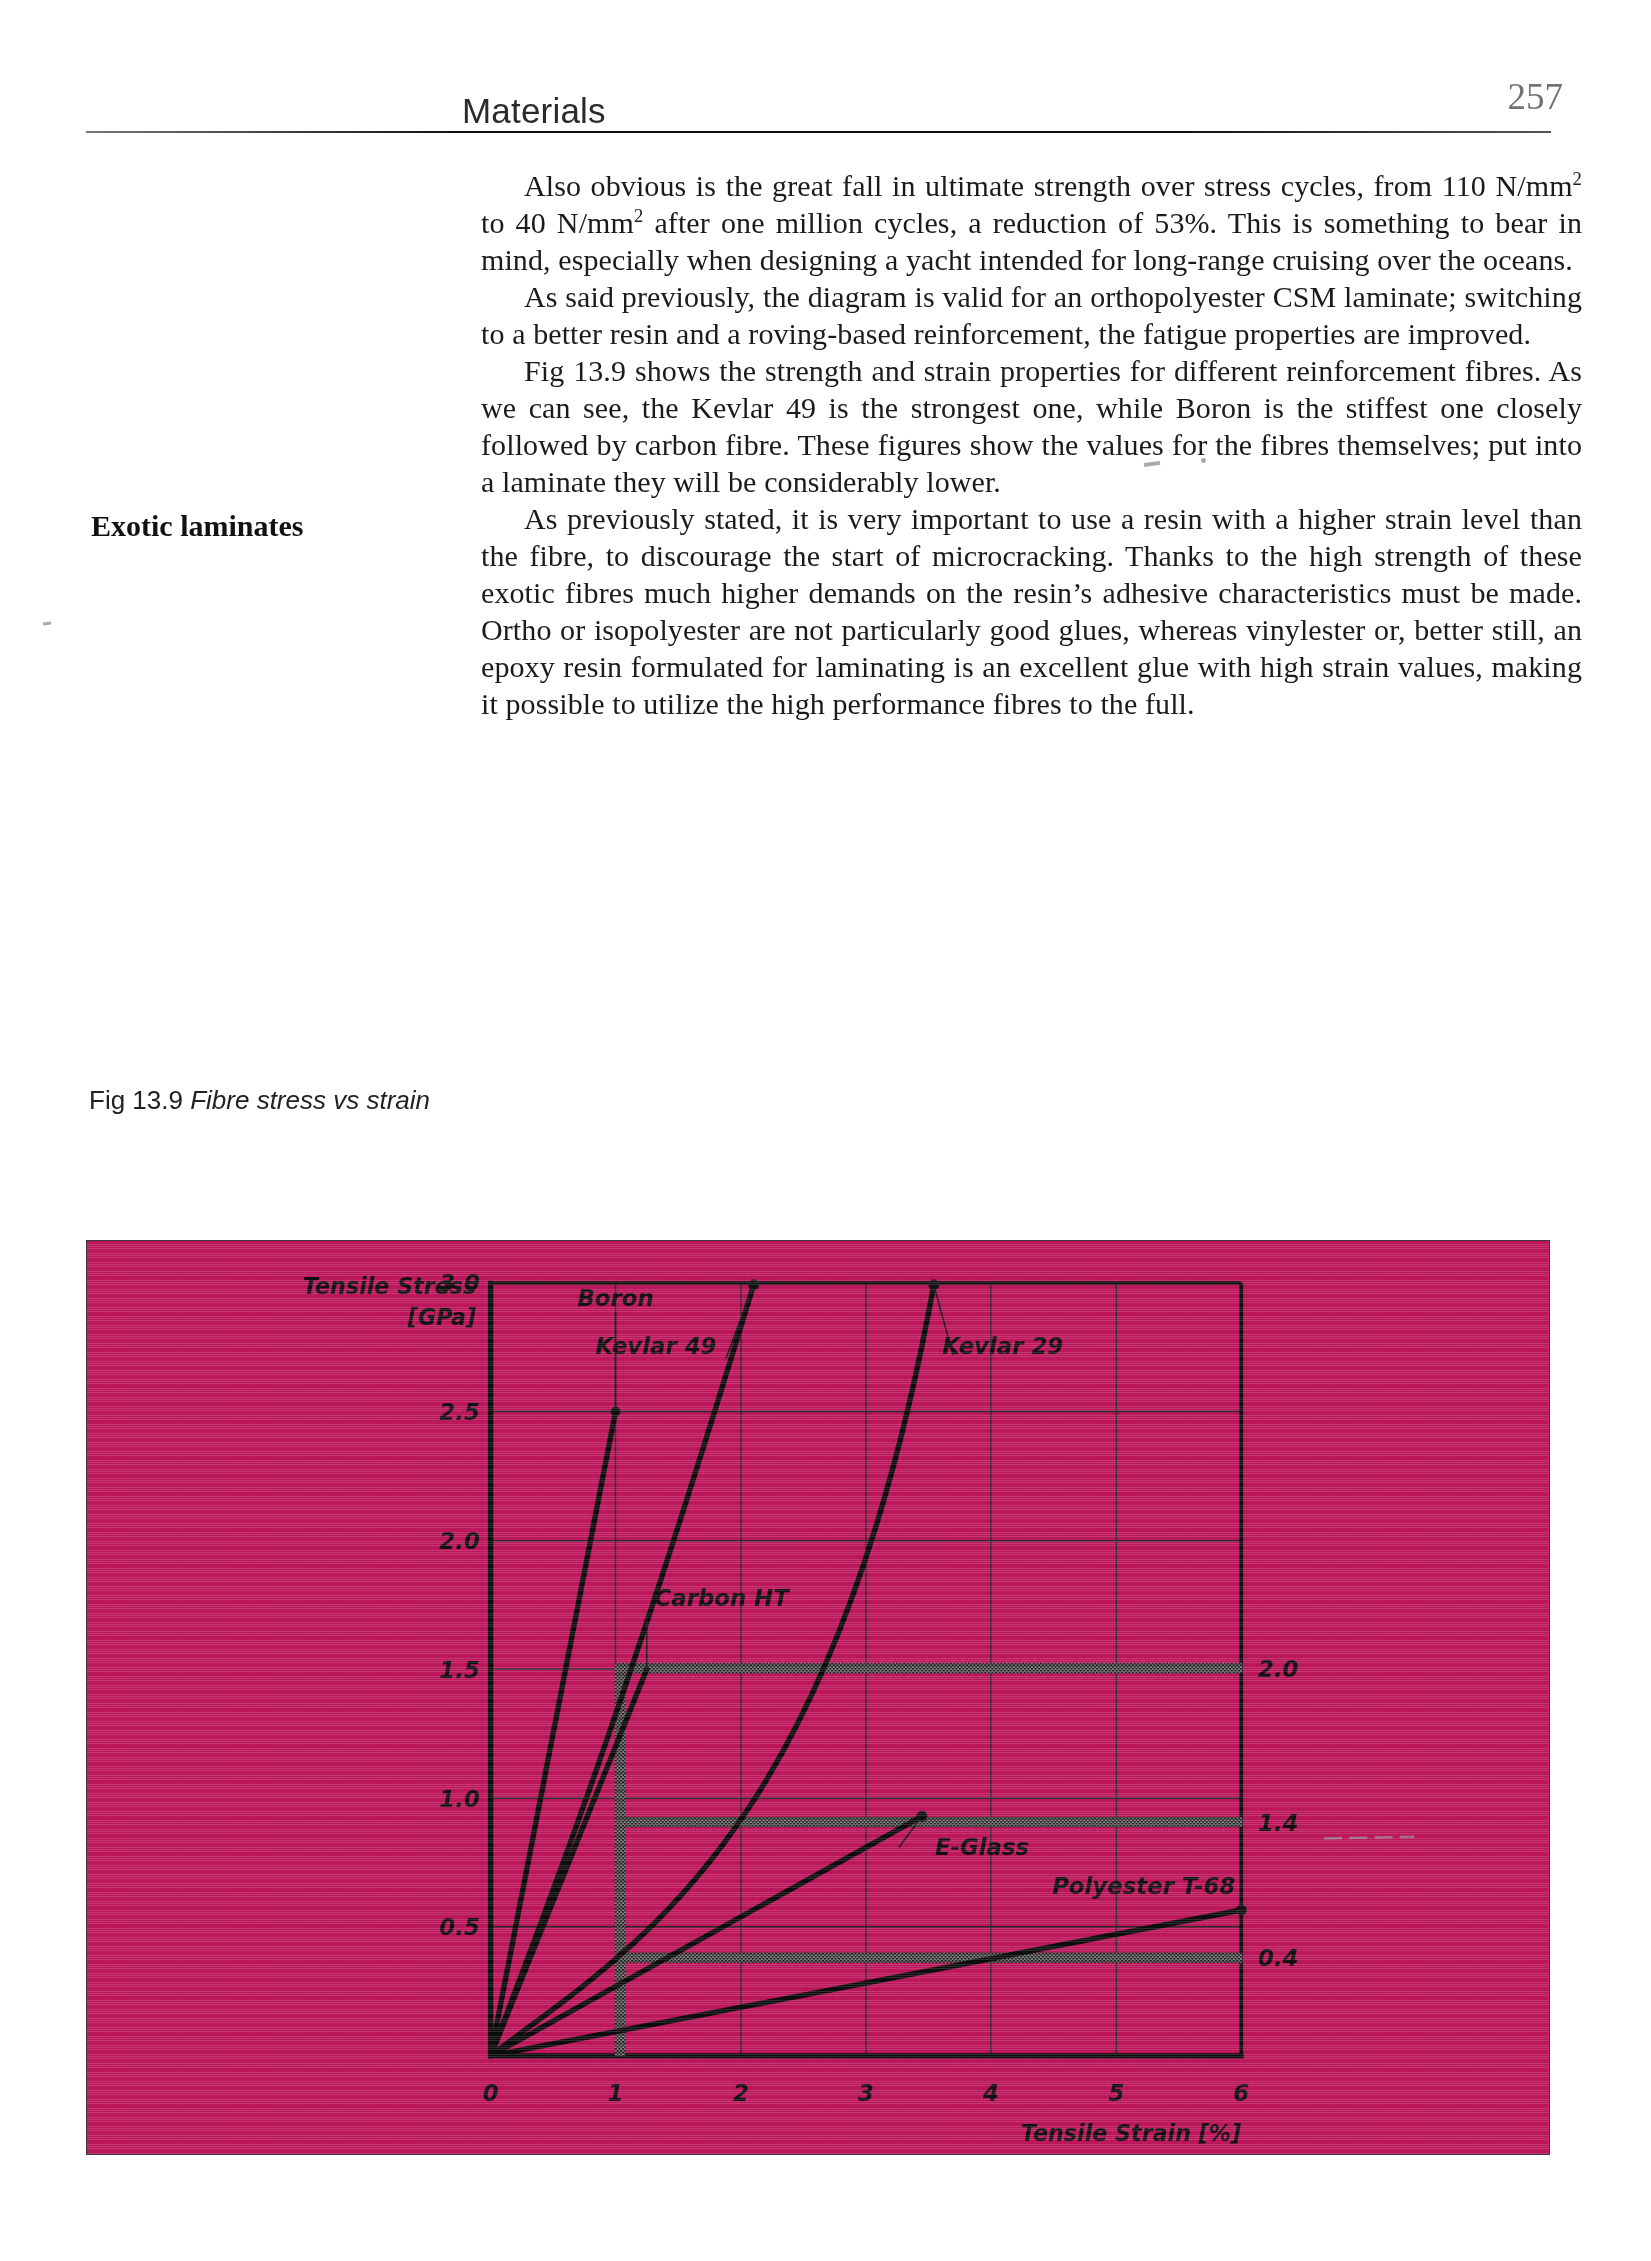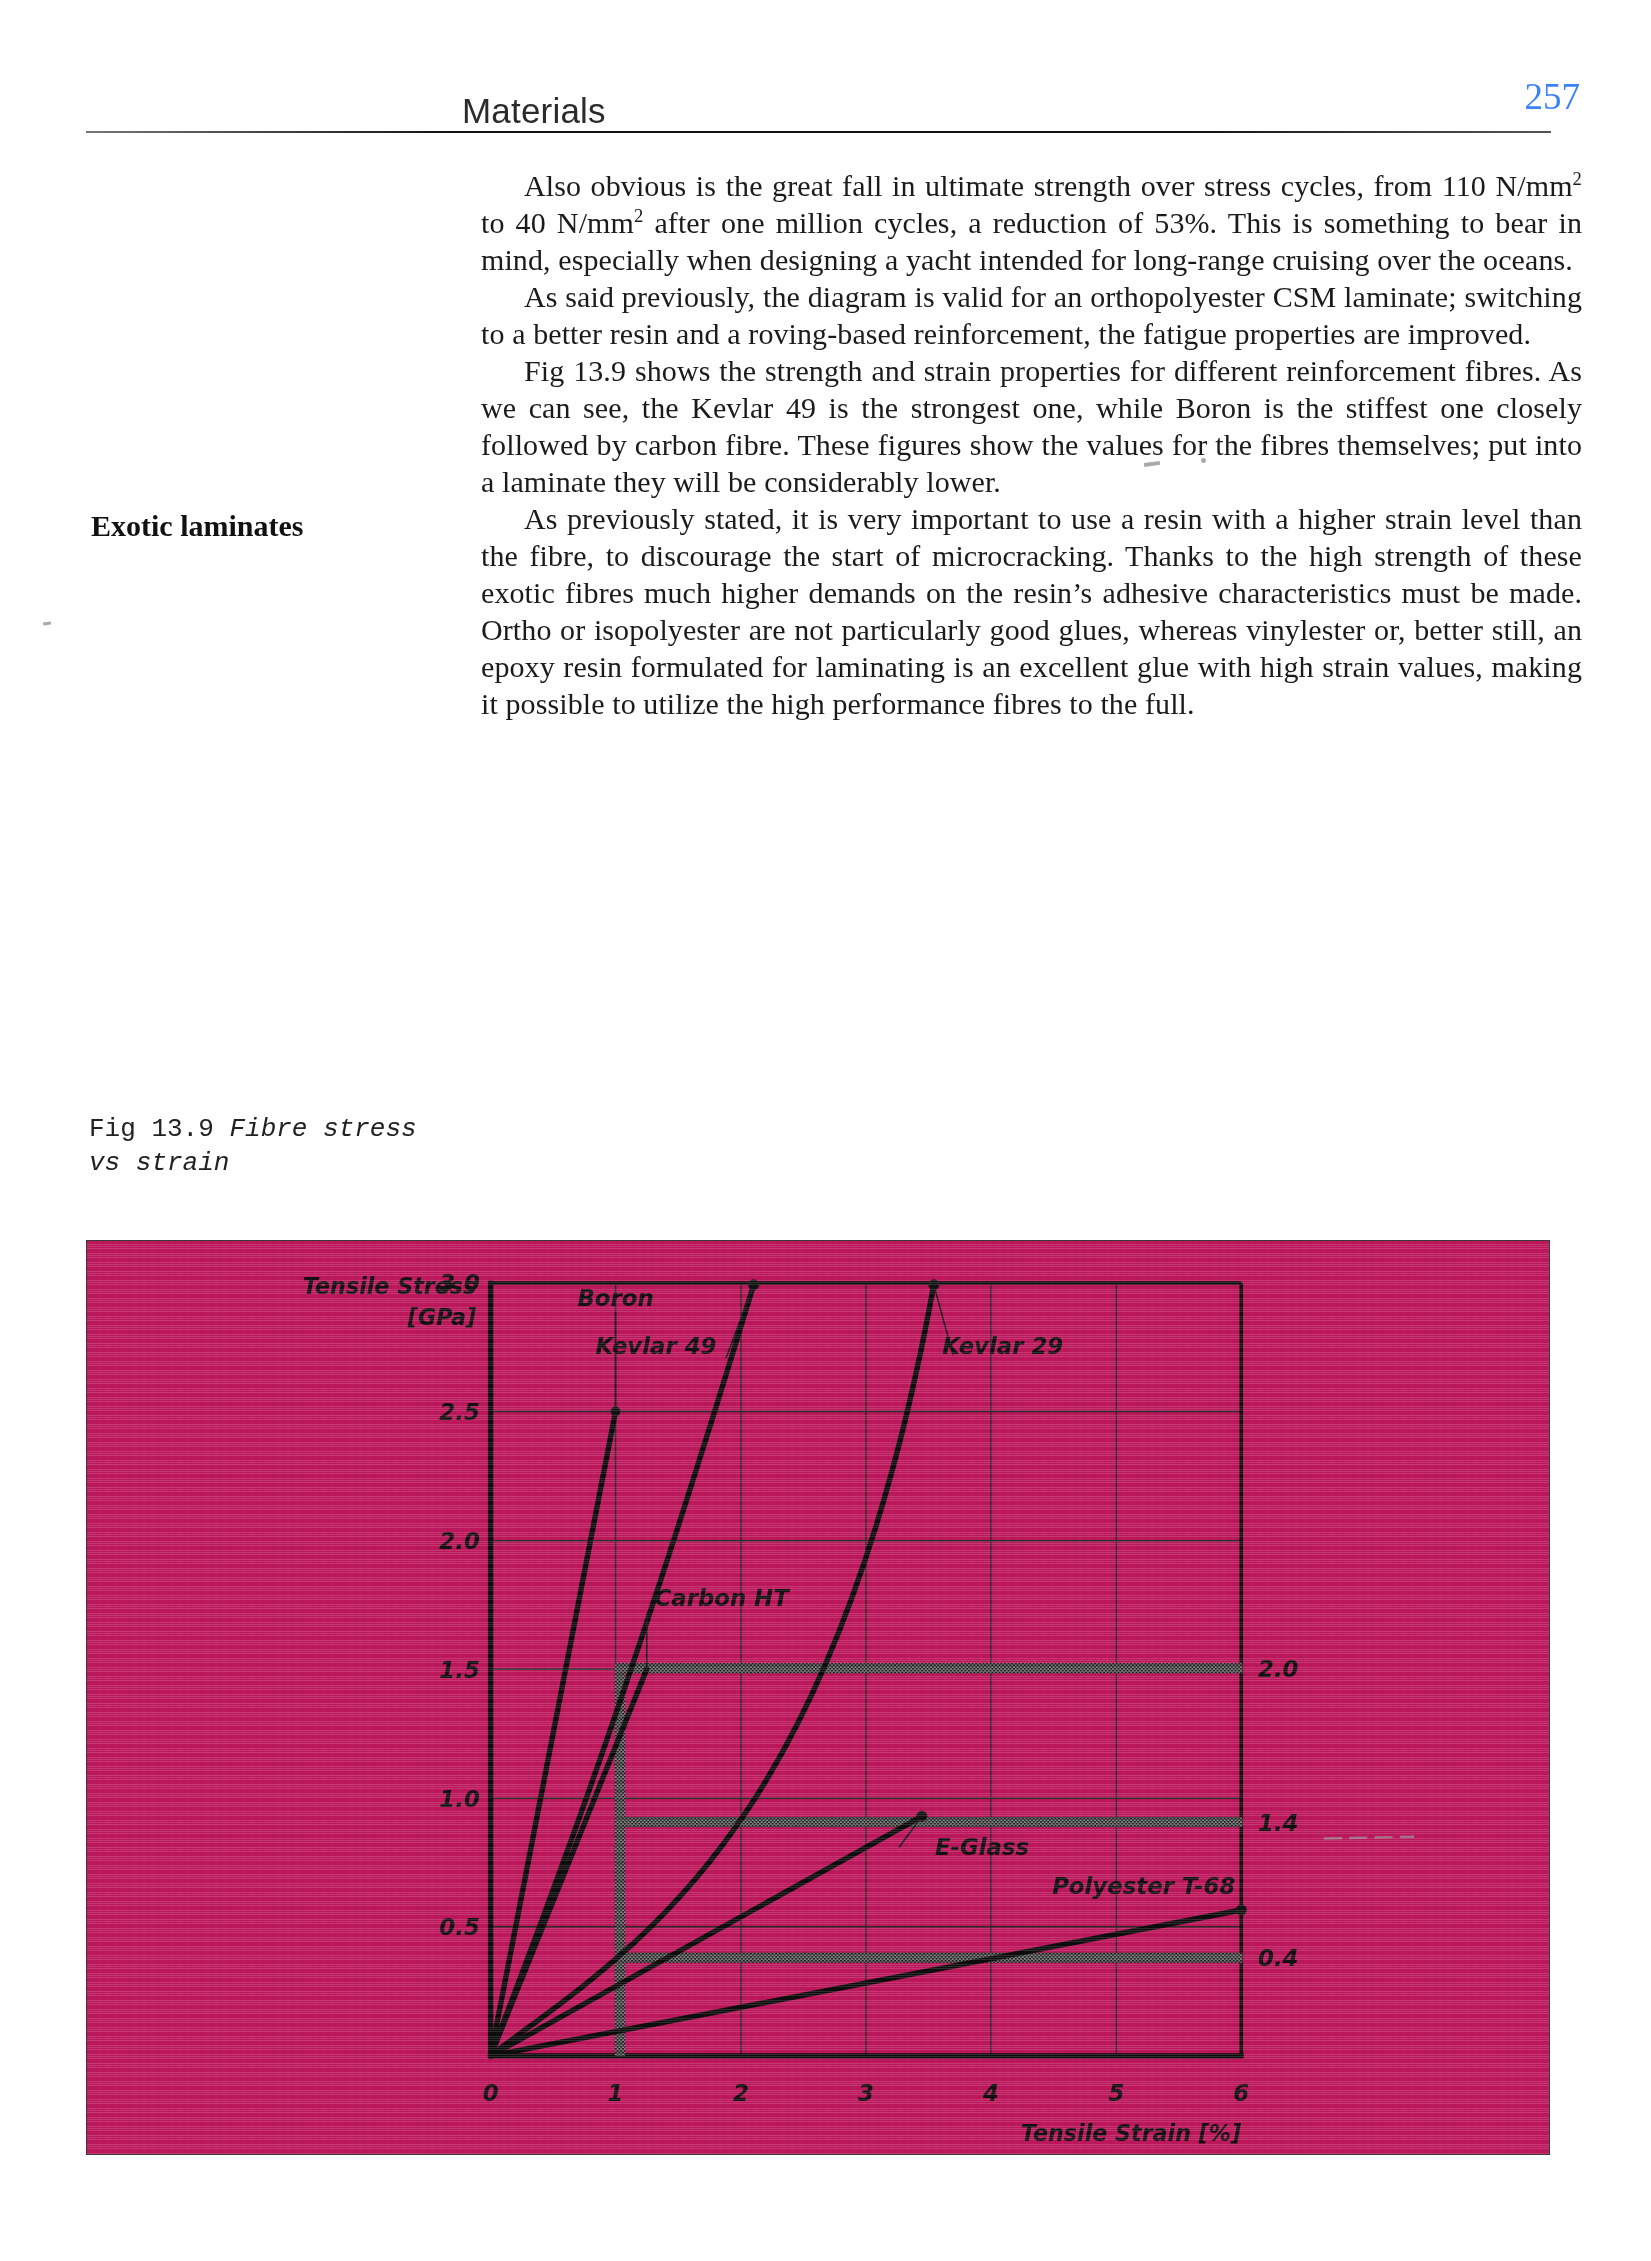--- a/index.html
+++ b/index.html
@@ -13,23 +13,23 @@
   
   #page-header{
     position:absolute;left:0;top:0;width:1652px;height:150px;
   }
   #header-title{
     position:absolute;left:462px;top:75px;
     font-family:"Liberation Sans",sans-serif;
     font-size:35px;color:#2b2b2b;letter-spacing:0.2px;margin-top:16px;
   }
   #page-number{
-    position:absolute;right:72px;top:75px;
-    font-family:"Liberation Serif",serif;
-    font-size:37px;color:#3b82f6;margin-left:18px;
+    position:absolute;right:89px;top:75px;
+    font-family:"Liberation Serif",serif;
+    font-size:37px;color:#737373;margin-left:18px;
   }
   #header-rule{
     position:absolute;left:86px;top:131px;width:1465px;height:1.8px;
     background:linear-gradient(to right,#777,#111 25%,#111 75%,#555);
   }
 
   
   #body-col{
     position:absolute;left:465px;top:167px;width:1117px;
   }
@@ -43,22 +43,22 @@
     font-family:"Liberation Serif",serif;
     letter-spacing:0.1px;
   }
   .para sup{font-size:0.62em;vertical-align:super;line-height:0;}
   #marginal-note{
     position:absolute;left:91px;top:509px;width:348px;
     font-family:"Liberation Serif",serif;
     font-weight:bold;font-size:30px;color:#111;
   }
   #fig-caption{
-    position:absolute;left:89px;top:1112px;width:360px;
-    font-family:Liberation Mono, monospace;
+    position:absolute;left:89px;top:1083px;width:360px;
+    font-family:Liberation Sans, sans-serif;
     font-size:26px;line-height:34px;color:#222;
   }
   #fig-caption .cap-num{font-style:normal;}
   #fig-caption .cap-txt{font-style:italic;}
   .smudge{
     position:absolute;width:15.6px;height:3.6px;background:#8d8d8d;
     transform:rotate(-8deg);opacity:.75;
   }
 
   

